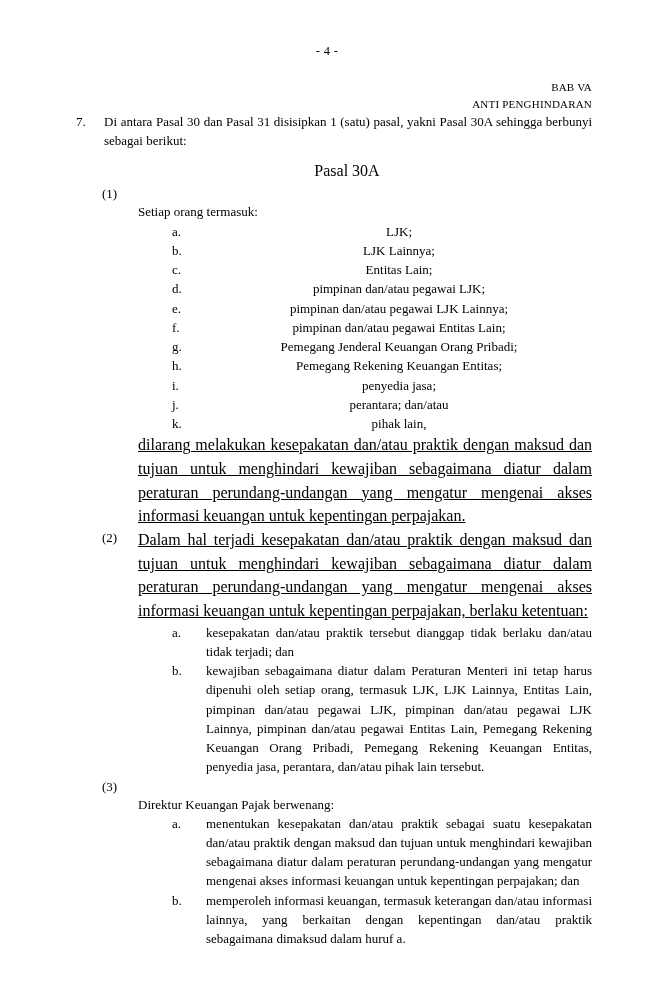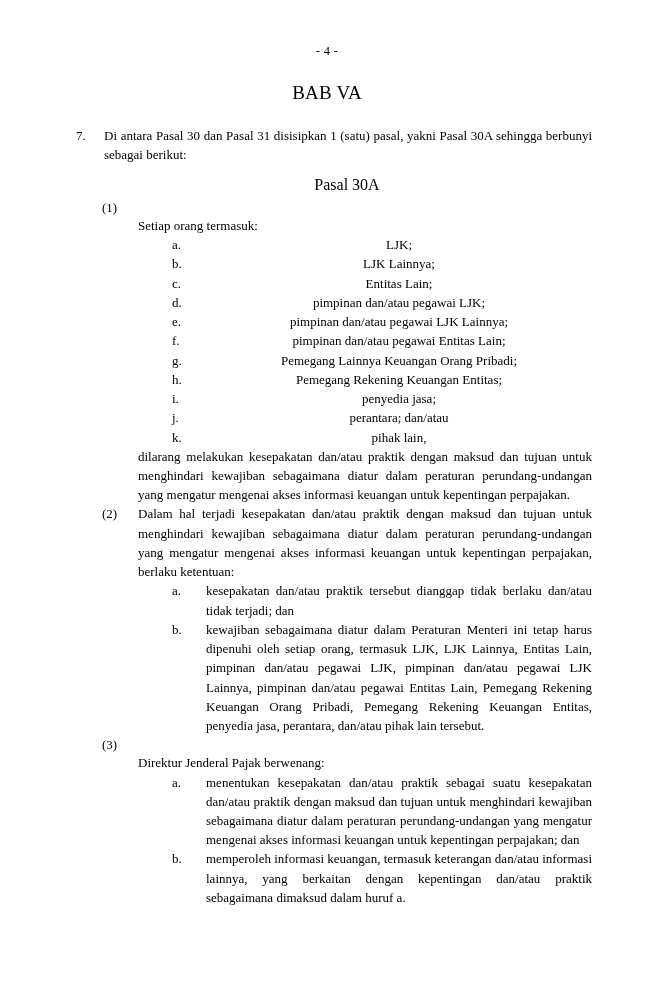--- a/index.html
+++ b/index.html
@@ -21,24 +21,24 @@
     padding: 44px 62px 40px 62px;
     position: relative;
   }
   .page-number {
     text-align: center;
     font-size: 12.5px;
     letter-spacing: 0.3px;
     margin-bottom: 20px;
   }
   .chapter-head {
-    text-align: center;
-    font-size: 19px;
+    text-align: right;
+    font-size: 11px;
     line-height: 1.5;
-    margin-bottom: 18px;
+    margin-bottom: 0;
   }
   .chapter-head div {
     letter-spacing: 0.2px;
   }
   
   .clause {
     display: flex;
     font-size: 13px;
     line-height: 1.48;
     margin-bottom: 12px;
@@ -97,33 +97,35 @@
     flex: 1;
     text-align: justify;
     text-justify: inter-word;
   }
   .item-text.left {
     text-align: center;
   }
   .block-justify {
     text-align: justify;
     text-justify: inter-word;
-    font-size: 13px;
-    line-height: 1.48;
+    font-size: 16px;
+    line-height: 1.48;
+    text-decoration: underline;
   }
 </style>
 </head>
 <body>
 
 <div class="page">
 
   <div class="page-number">- 4 -</div>
 
   <div class="chapter-head">
     <div>BAB VA</div>
+    <div>ANTI PENGHINDARAN</div>
   </div>
 
   <div class="clause">
     <div class="clause-num">7.</div>
     <div class="clause-body">Di antara Pasal 30 dan Pasal 31 disisipkan 1 (satu) pasal, yakni Pasal 30A sehingga berbunyi sebagai berikut:</div>
   </div>
 
   <div class="article-title">Pasal 30A</div>
 
   <div class="para">
@@ -149,21 +151,21 @@
       <div class="item">
         <div class="item-letter">e.</div>
         <div class="item-text left">pimpinan dan/atau pegawai LJK Lainnya;</div>
       </div>
       <div class="item">
         <div class="item-letter">f.</div>
         <div class="item-text left">pimpinan dan/atau pegawai Entitas Lain;</div>
       </div>
       <div class="item">
         <div class="item-letter">g.</div>
-        <div class="item-text left">Pemegang Lainnya Keuangan Orang Pribadi;</div>
+        <div class="item-text left">Pemegang Jenderal Keuangan Orang Pribadi;</div>
       </div>
       <div class="item">
         <div class="item-letter">h.</div>
         <div class="item-text left">Pemegang Rekening Keuangan Entitas;</div>
       </div>
       <div class="item">
         <div class="item-letter">i.</div>
         <div class="item-text left">penyedia jasa;</div>
       </div>
       <div class="item">
@@ -189,21 +191,21 @@
       <div class="item">
         <div class="item-letter">b.</div>
         <div class="item-text">kewajiban sebagaimana diatur dalam Peraturan Menteri ini tetap harus dipenuhi oleh setiap orang, termasuk LJK, LJK Lainnya, Entitas Lain, pimpinan dan/atau pegawai LJK, pimpinan dan/atau pegawai LJK Lainnya, pimpinan dan/atau pegawai Entitas Lain, Pemegang Rekening Keuangan Orang Pribadi, Pemegang Rekening Keuangan Entitas, penyedia jasa, perantara, dan/atau pihak lain tersebut.</div>
       </div>
     </div>
   </div>
 
   <div class="para">
     <div class="para-num">(3)</div>
     <div class="para-body">
-      <div class="para-lead">Direktur Jenderal Pajak berwenang:</div>
+      <div class="para-lead">Direktur Keuangan Pajak berwenang:</div>
       <div class="item">
         <div class="item-letter">a.</div>
         <div class="item-text">menentukan kesepakatan dan/atau praktik sebagai suatu kesepakatan dan/atau praktik dengan maksud dan tujuan untuk menghindari kewajiban sebagaimana diatur dalam peraturan perundang-undangan yang mengatur mengenai akses informasi keuangan untuk kepentingan perpajakan; dan</div>
       </div>
       <div class="item">
         <div class="item-letter">b.</div>
         <div class="item-text">memperoleh informasi keuangan, termasuk keterangan dan/atau informasi lainnya, yang berkaitan dengan kepentingan dan/atau praktik sebagaimana dimaksud dalam huruf a.</div>
       </div>
     </div>
   </div>

